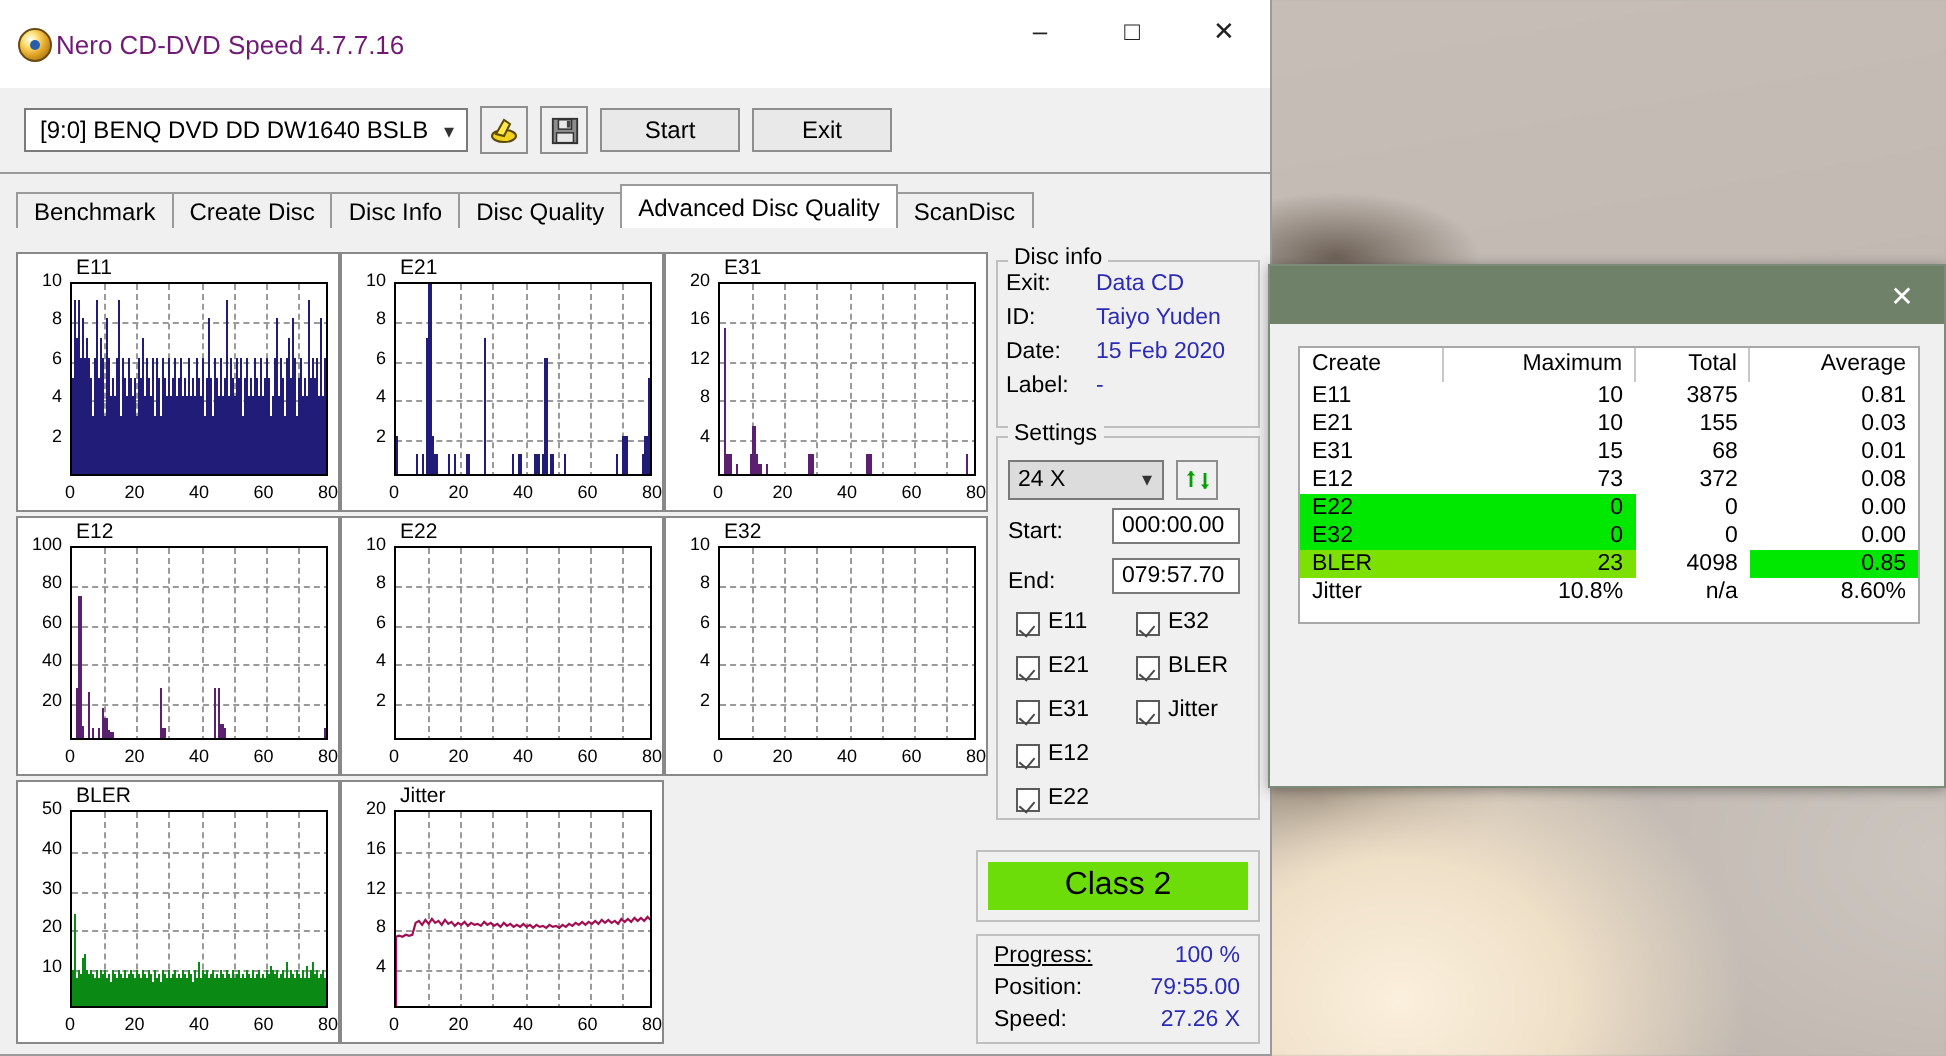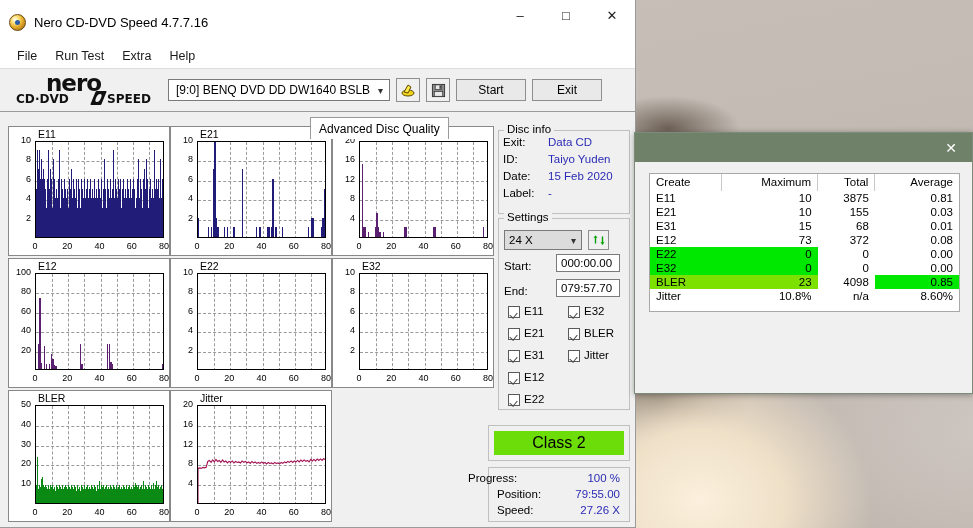--- a/index.html
+++ b/index.html
@@ -21,21 +21,21 @@
   
   #mainwin{position:absolute;left:0;top:0;width:636px;height:528px;
     background:#f0f0f0;border:1px solid #9a9a9a;border-left:none;border-top:none;
     box-sizing:border-box;}
   #titlebar{height:44px;background:#fff;position:relative;display:flex;align-items:center;}
   #app-icon{width:17px;height:17px;margin-left:9px;border-radius:50%;
     background:radial-gradient(circle at 35% 32%,#fff 0%,#ffe27a 25%,#e0a526 55%,#8a5f12 100%);
     border:1px solid #6a4a10;box-sizing:border-box;position:relative;}
   #app-icon::after{content:"";position:absolute;left:5px;top:5px;width:5px;height:5px;border-radius:50%;
     background:#2a5ea8;}
-  #app-title{margin-left:8px;font-size:13px;color:#000000;}
+  #app-title{margin-left:2px;font-size:13px;color:#701a75;}
   .wbtn{width:46px;height:30px;display:flex;align-items:center;justify-content:center;
     font-size:13px;color:#222;}
   #wbtns{position:absolute;right:0;top:0;display:flex;}
   #menubar{height:24px;display:flex;align-items:center;padding-left:8px;background:#fff;
     border-bottom:1px solid #dcdcdc;}
   .menu-item{padding:3px 9px;font-size:12.5px;color:#1a1a1a;}
   #toolbar{height:42px;background:#f0f0f0;display:flex;align-items:center;
     border-bottom:1px solid #9a9a9a;padding:0 6px;}
   
   #logo{width:148px;height:34px;margin-left:8px;position:relative;}
@@ -127,34 +127,22 @@
   <div id="titlebar">
     <div id="app-icon"></div>
     <div id="app-title">Nero CD-DVD Speed 4.7.7.16</div>
     <div id="wbtns">
       <div class="wbtn">–</div>
       <div class="wbtn">□</div>
       <div class="wbtn">✕</div>
     </div>
   </div>
 
-  <div id="menubar">
-    <div class="menu-item">File</div>
-    <div class="menu-item">Run Test</div>
-    <div class="menu-item">Extra</div>
-    <div class="menu-item">Help</div>
-  </div>
 
   <div id="toolbar">
-    <div id="logo">
-      <div class="l1">nero</div>
-      <div class="l2">CD·DVD</div>
-      <div class="slash"></div>
-      <div class="l2" style="left:93px;">SPEED</div>
-    </div>
 
     <div id="drive-select">
       <span>[9:0]   BENQ DVD DD DW1640 BSLB</span>
       <span class="chev">▾</span>
     </div>
 
     <div class="tbtn">
       <svg width="16" height="16" viewBox="0 0 16 16" aria-hidden="true">
         <ellipse cx="8" cy="11" rx="6" ry="3" fill="#f2d21a" stroke="#5a4a00" stroke-width="1"></ellipse>
         <path d="M4 10 L8 3 L11 5 L8 11 Z" fill="#ffe94a" stroke="#5a4a00" stroke-width="1"></path>
@@ -1156,21 +1144,21 @@
     <div class="cblabel" style="left:584px;top:185px;">E32</div>
     <div class="cb" style="left:568px;top:208px;"></div>
     <div class="cblabel" style="left:584px;top:207px;">BLER</div>
     <div class="cb" style="left:568px;top:230px;"></div>
     <div class="cblabel" style="left:584px;top:229px;">Jitter</div>
 
     <div id="class-box" style="left:488px;top:305px;width:142px;height:36px;"></div>
     <div id="class-pill" style="left:494px;top:311px;width:130px;height:24px;">Class 2</div>
 
     <div id="prog-box" style="left:488px;top:347px;width:142px;height:55px;"></div>
-    <div class="lbl" style="left:468px;top:352px;">Progress:</div>
+    <div class="lbl" style="left:497px;top:352px;text-decoration:underline;">Progress:</div>
     <div class="pval" style="left:540px;top:352px;width:80px;">100 %</div>
     <div class="lbl" style="left:497px;top:368px;">Position:</div>
     <div class="pval" style="left:540px;top:368px;width:80px;">79:55.00</div>
     <div class="lbl" style="left:497px;top:384px;">Speed:</div>
     <div class="pval" style="left:540px;top:384px;width:80px;">27.26 X</div>
 
   </div>
 </div>
 
 <div id="statdlg">

